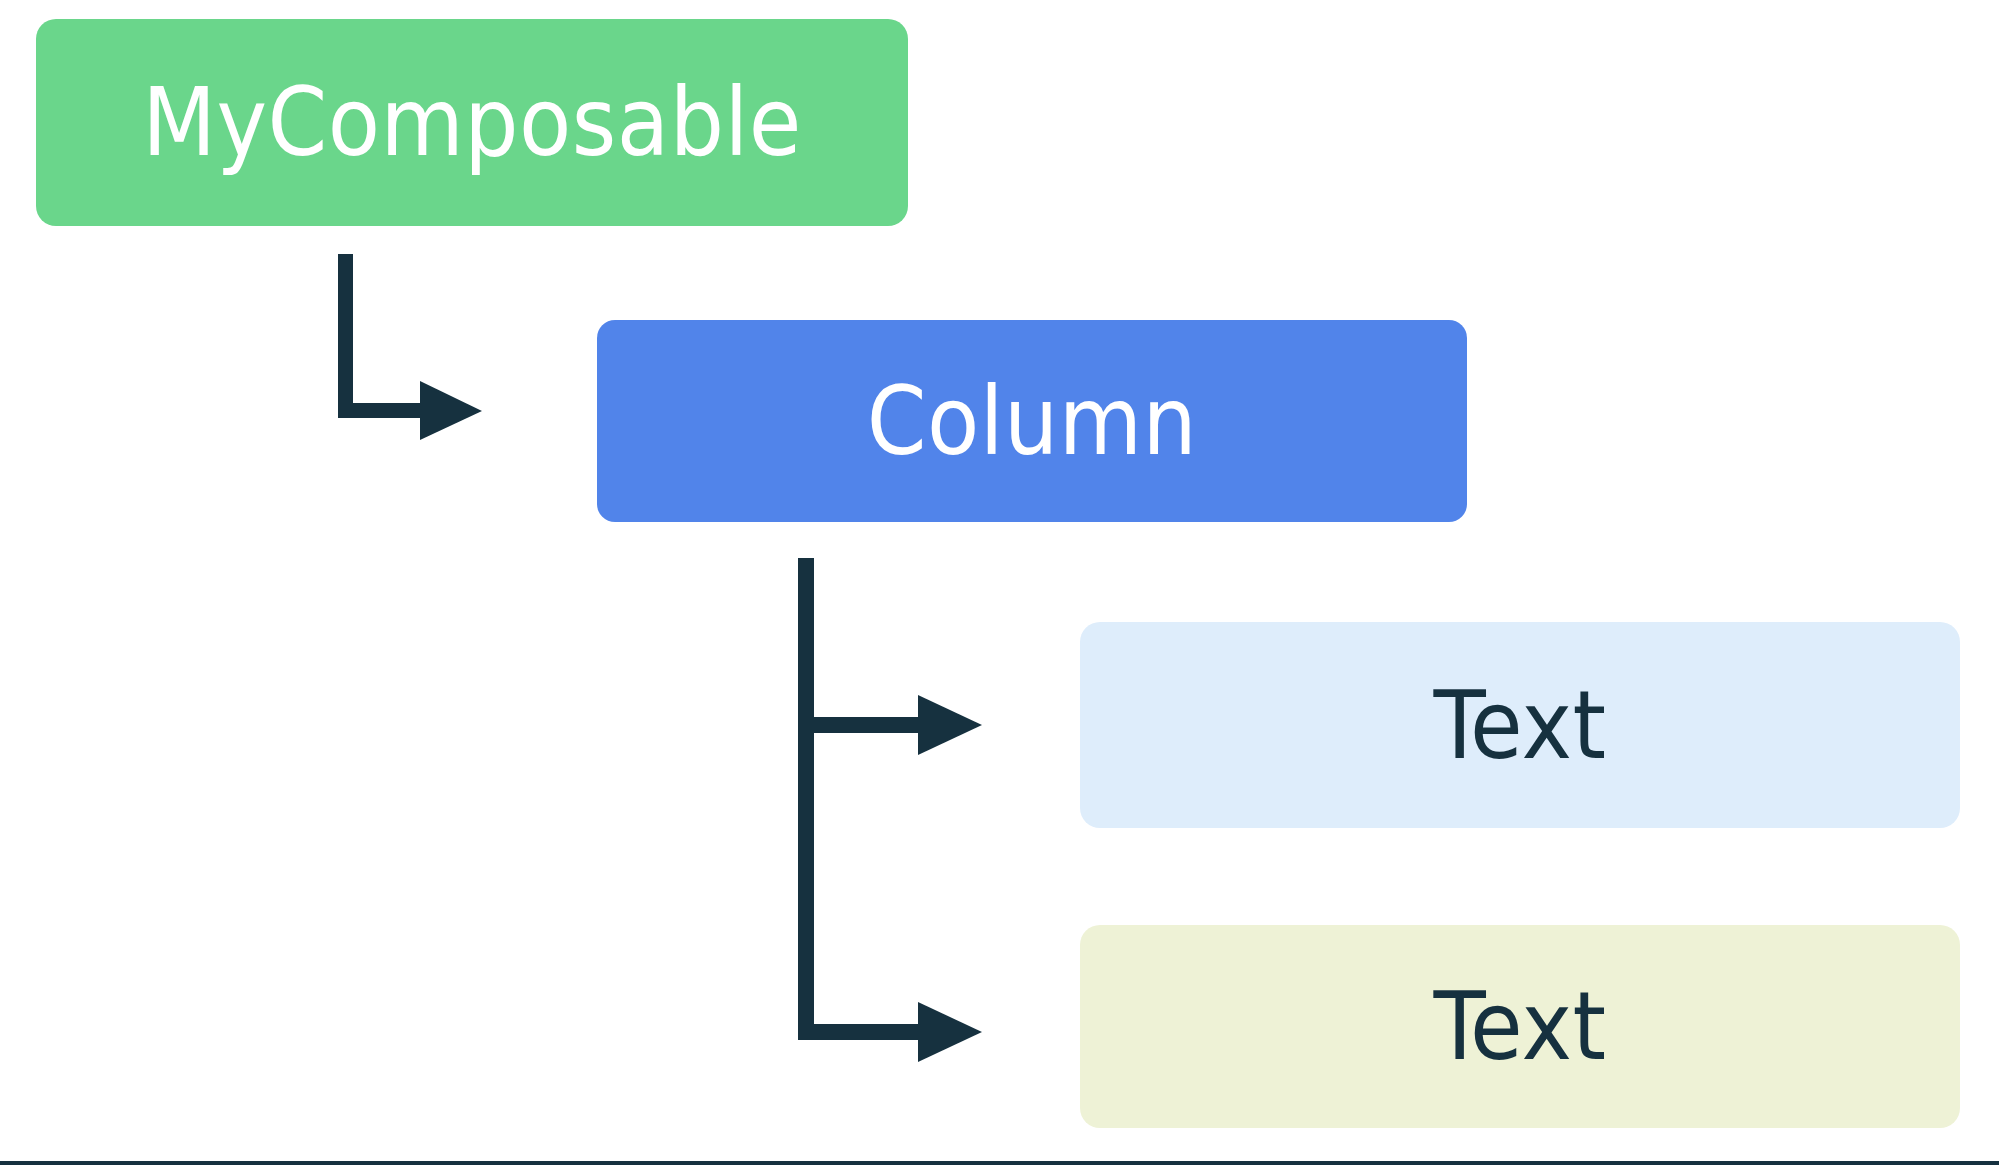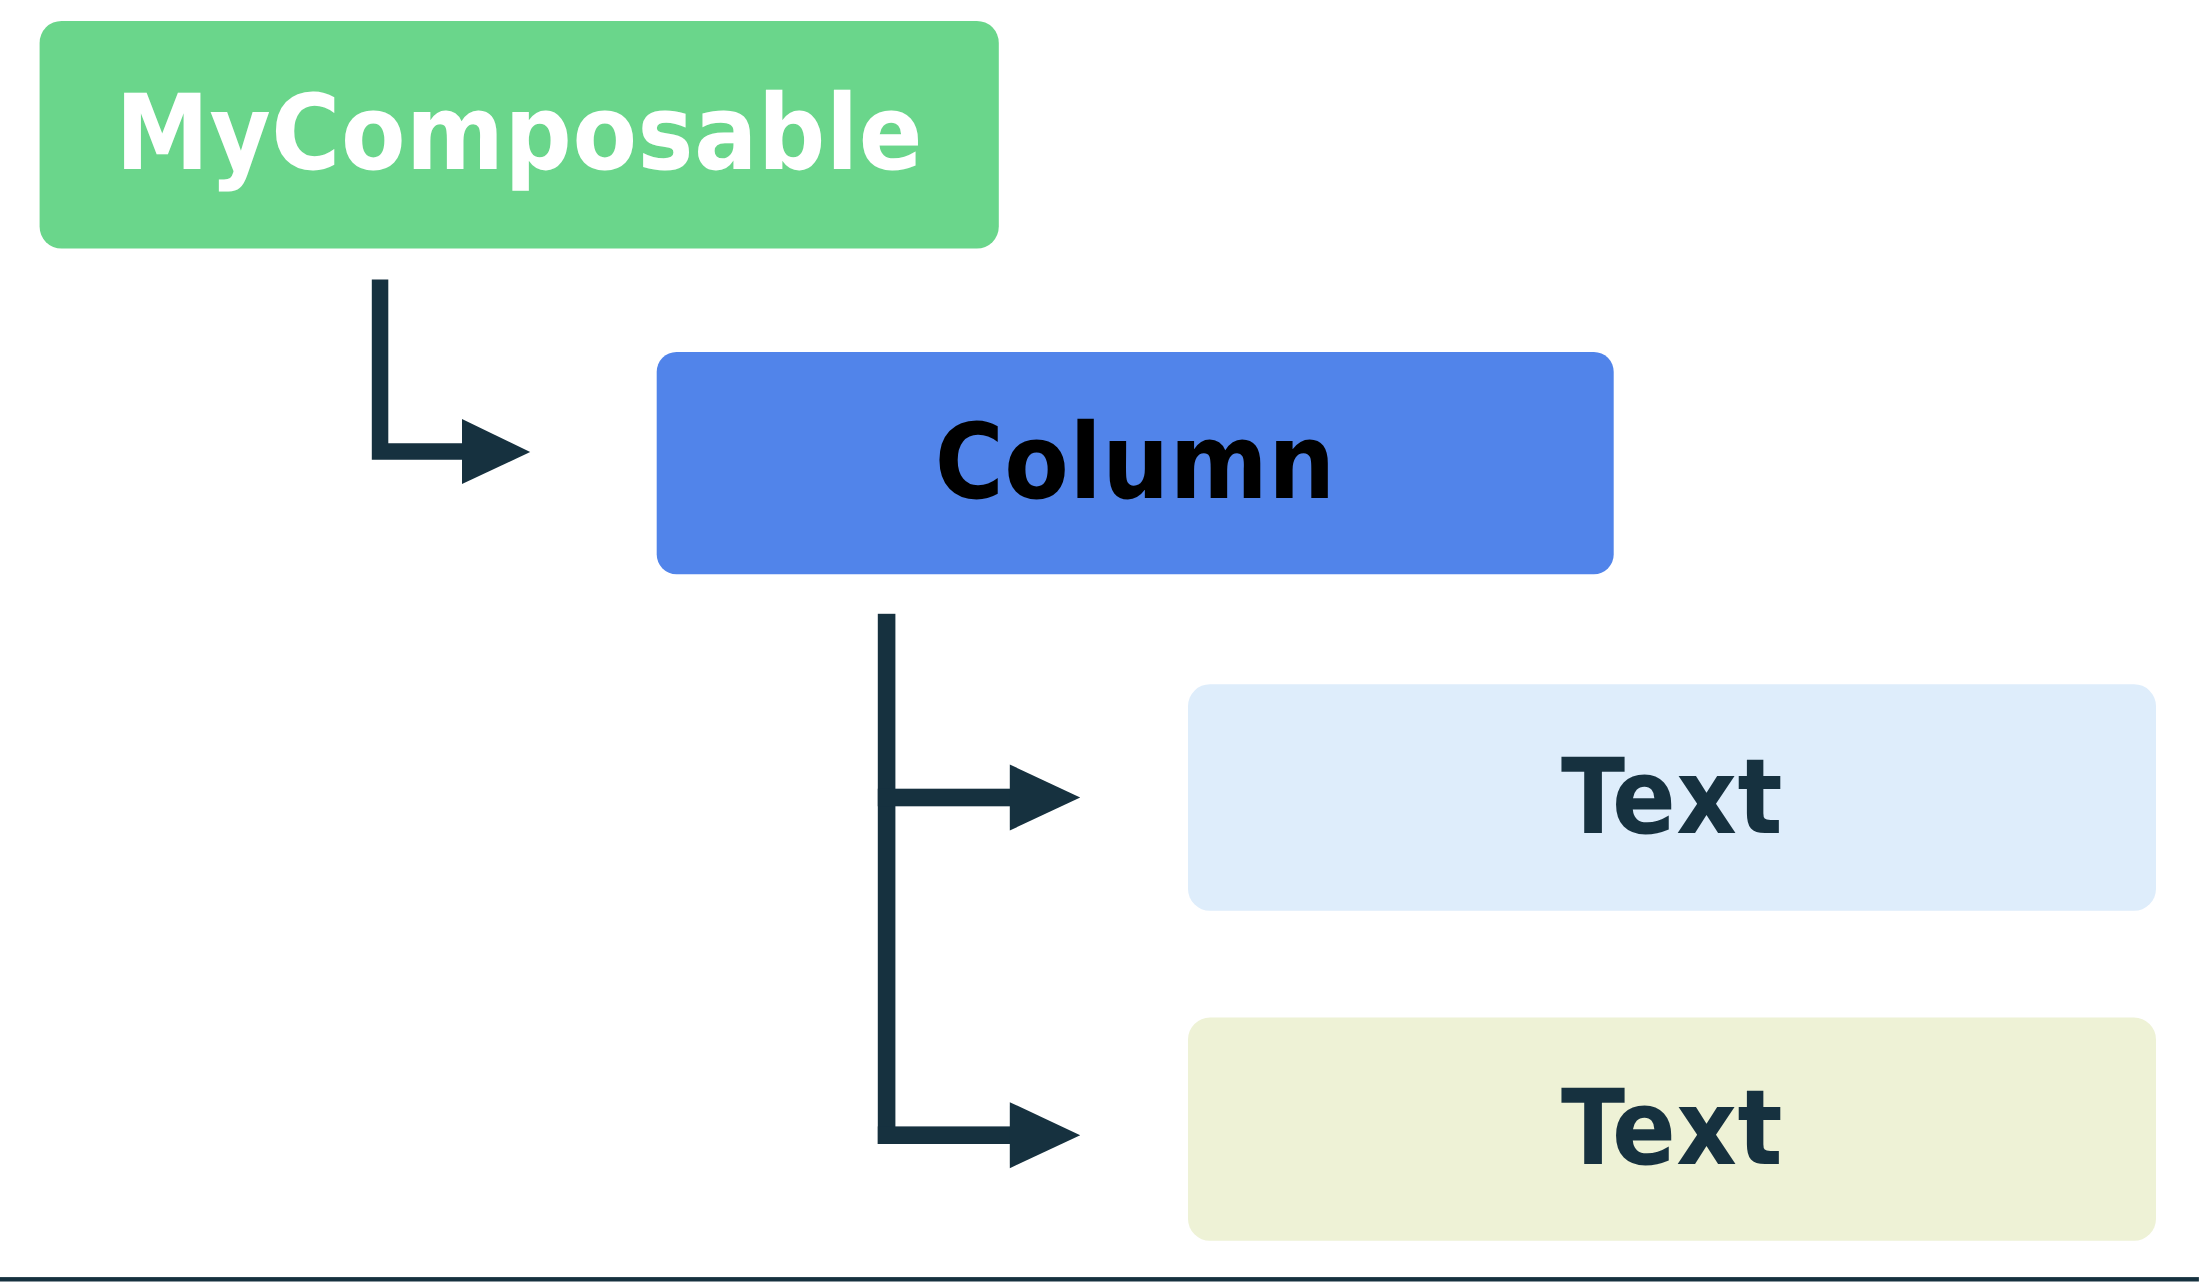--- a/index.html
+++ b/index.html
@@ -22,21 +22,21 @@
     position: absolute;
     display: flex;
     align-items: center;
     justify-content: center;
     border-radius: 18px;
     box-sizing: border-box;
     user-select: none;
   }
   .node-label {
     font-family: "DejaVu Sans Condensed", "Liberation Sans Narrow", "Liberation Sans", sans-serif;
-    font-weight: 700;
+    font-weight: 400;
     letter-spacing: 0.5px;
     white-space: nowrap;
     line-height: 1;
   }
   
   #node-root      { left: 36px;   top: 19px;  width: 872px; height: 207px; border-radius: 20px; }
   #node-column    { left: 597px;  top: 320px; width: 870px; height: 202px; border-radius: 18px; }
   #node-text-1    { left: 1080px; top: 622px; width: 880px; height: 206px; border-radius: 20px; }
   #node-text-2    { left: 1080px; top: 925px; width: 880px; height: 203px; border-radius: 20px; }
 
@@ -76,21 +76,21 @@
              L 91 171
              L 91 148
              L 91 194
              L 91 171
              Z" fill="none" stroke="#16313f" stroke-width="0"></path>
     <path d="M 8 14 L 23 14 L 23 163 L 96 163 L 96 178 L 8 178 Z" fill="#16313f"></path>
     <path d="M 90 141 L 90 200 L 152 171 Z" fill="#16313f"></path>
   </svg>
 
   <div class="node" id="node-column" style="background:#5184ea;">
-    <span class="node-label" style="color:#000000;">Column</span>
+    <span class="node-label" style="color:#ffffff;">Column</span>
   </div>
 
   <svg class="connector" id="connector-column-children" width="260" height="520" viewBox="0 0 260 520" xmlns="http://www.w3.org/2000/svg">
 
     <rect x="8" y="13" width="16" height="482" fill="#16313f"></rect>
 
     <rect x="8" y="172" width="126" height="16" fill="#16313f"></rect>
     <path d="M 128 150 L 128 210 L 192 180 Z" fill="#16313f"></path>
 
     <rect x="8" y="479" width="126" height="16" fill="#16313f"></rect>

